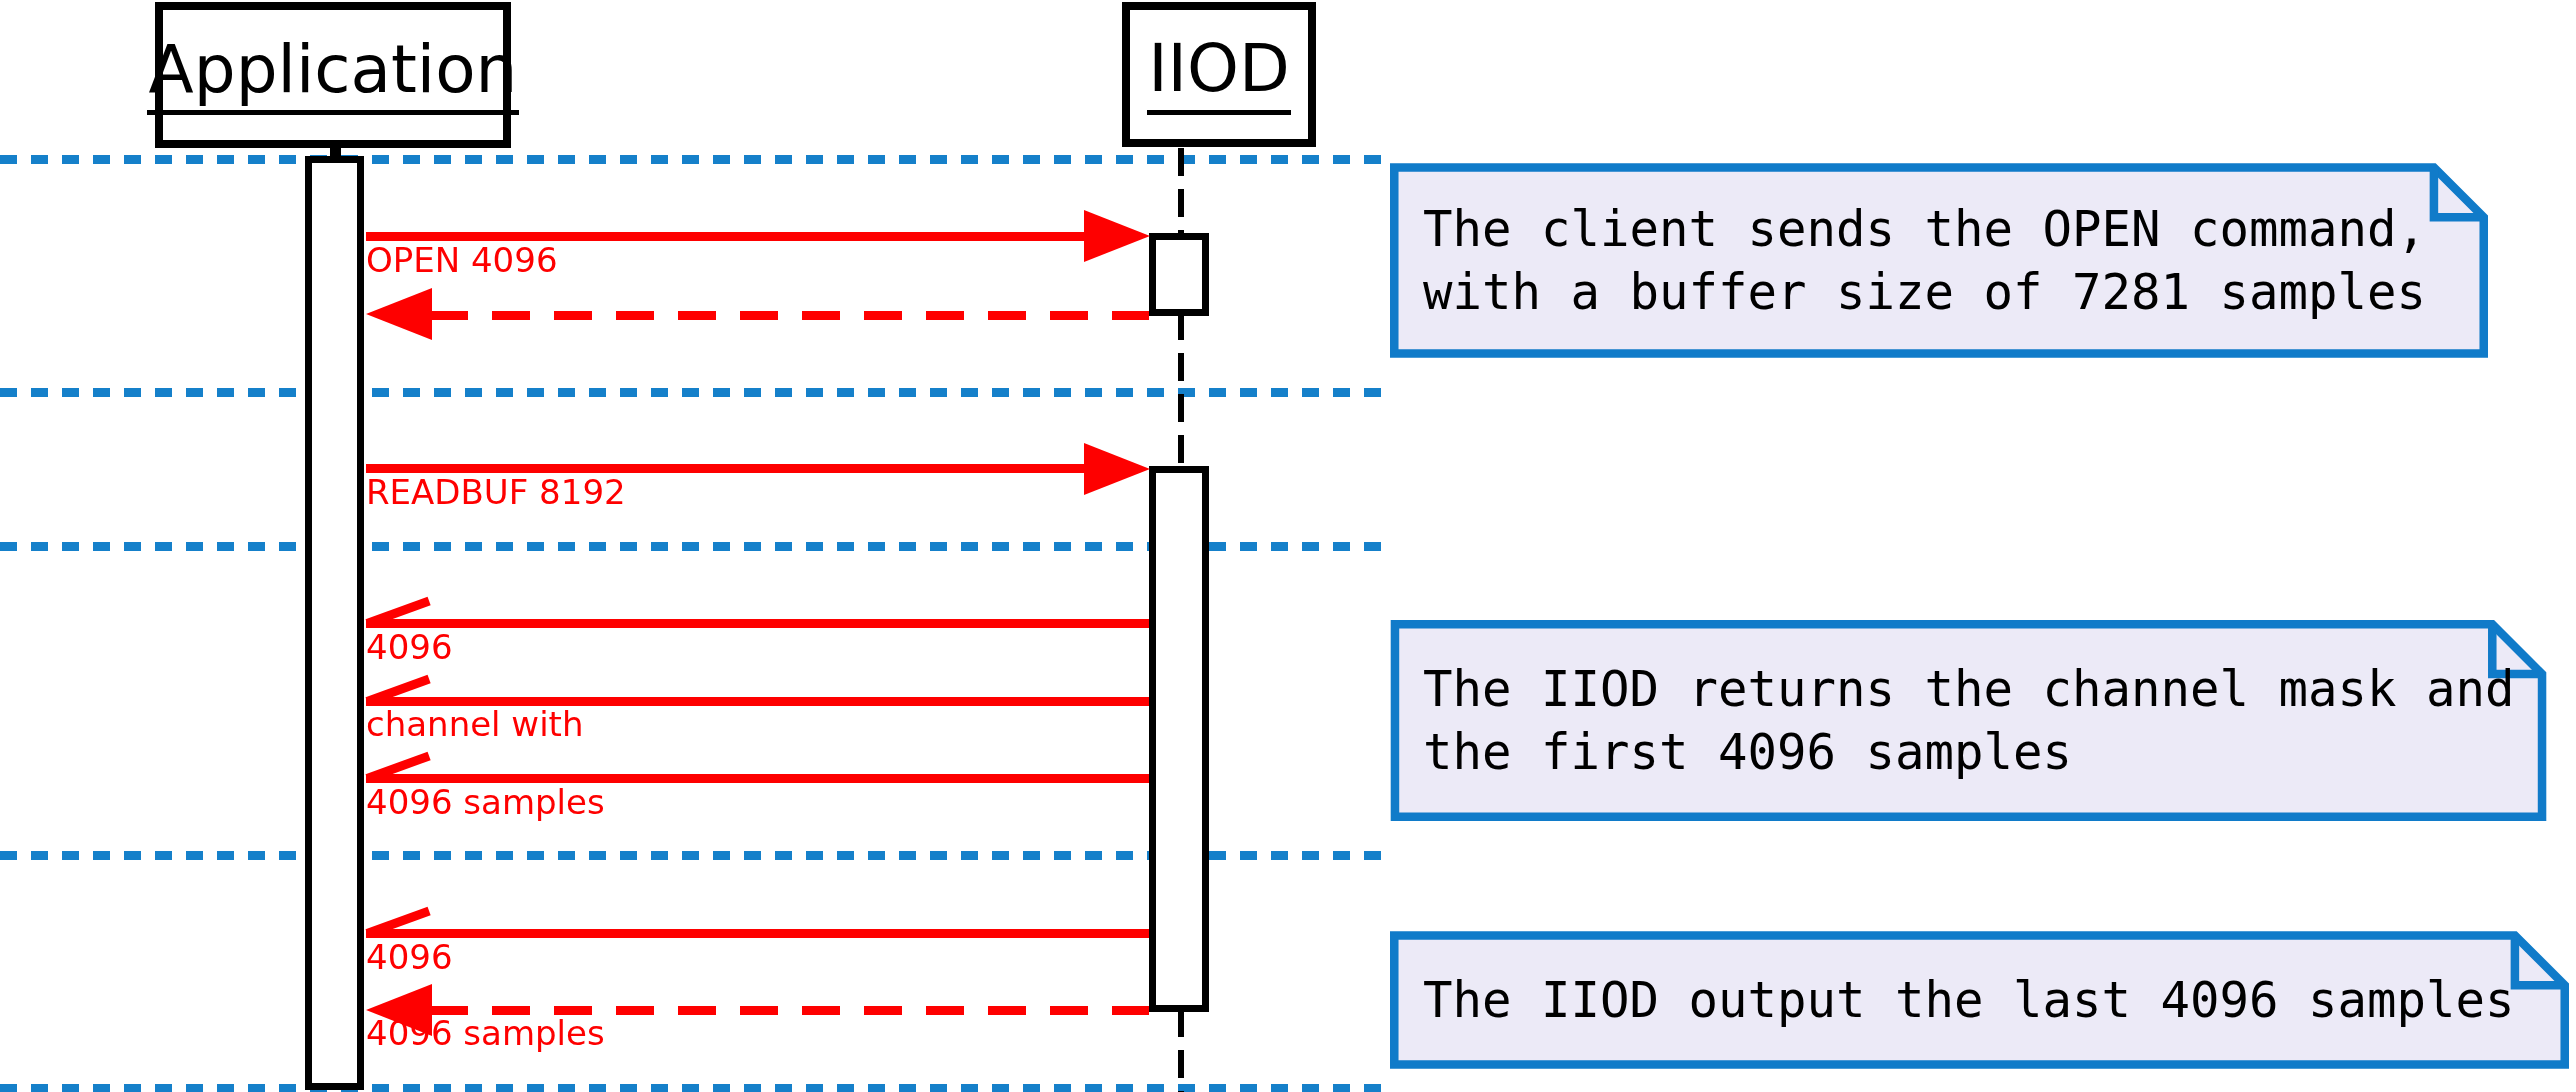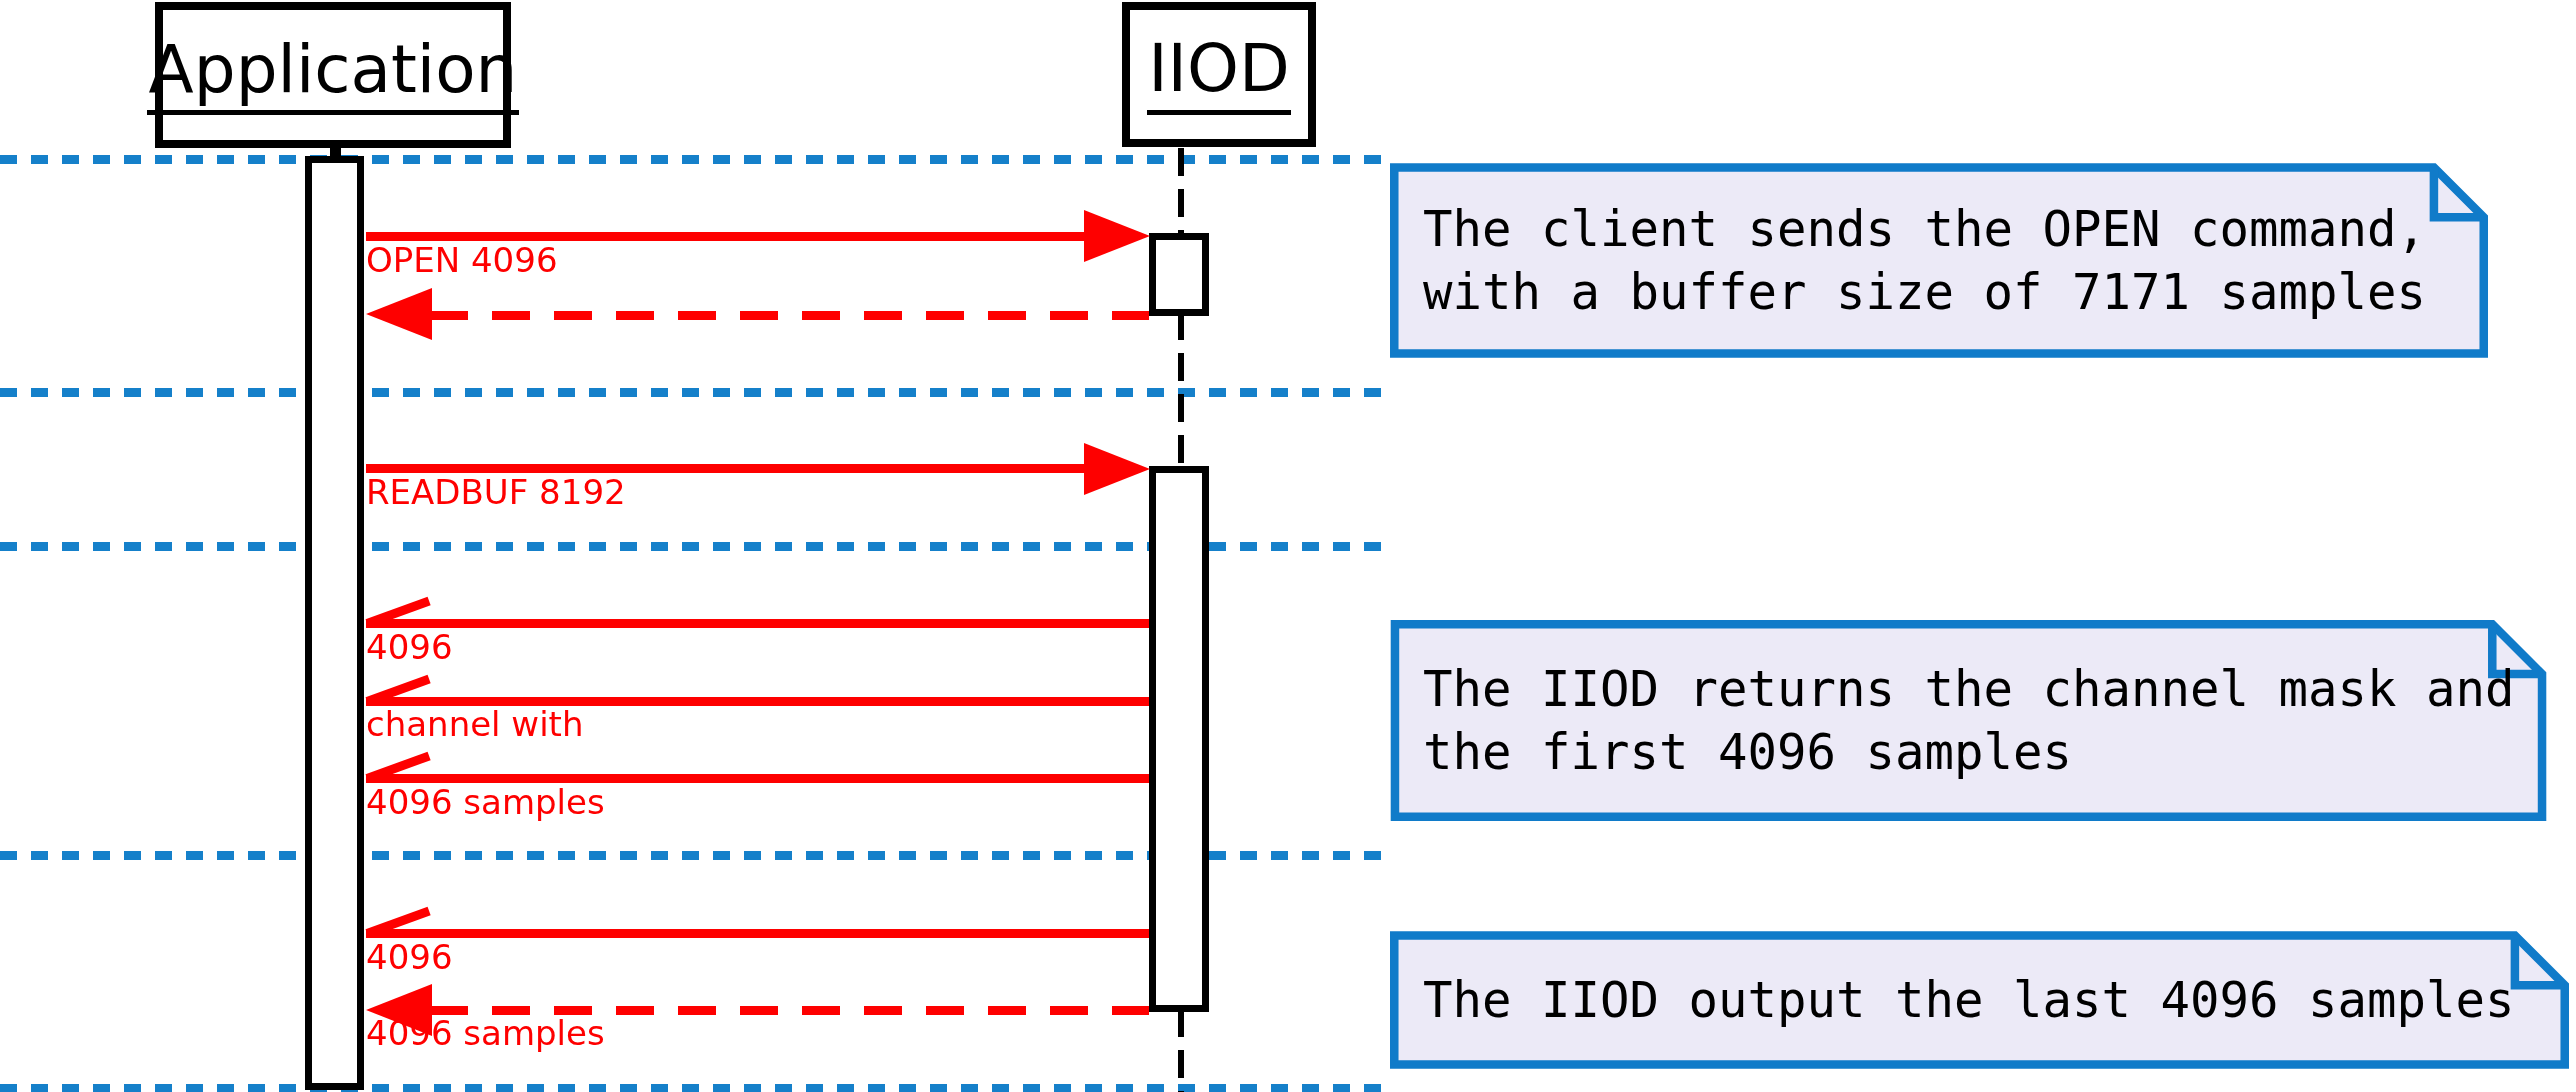--- a/index.html
+++ b/index.html
@@ -120,21 +120,21 @@
   <div class="mline-dash a8-line"></div>
   <div class="mlabel l8">4096 samples</div>
 
   <div class="note n1">
     <svg width="1098" height="195" viewBox="0 0 1675 297">
       <polygon points="6.5,6.5 1592.5,6.5 1668.5,82.5 1668.5,290.5 6.5,290.5" fill="#eceaf7" stroke="#107bc9" stroke-width="13"></polygon>
       <path d="M1592.5,6.5 L1592.5,82.5 L1668.5,82.5" fill="none" stroke="#107bc9" stroke-width="13"></path>
     </svg>
     <div class="note-text">
       <div>The client sends the OPEN command,</div>
-      <div>with a buffer size of 7171 samples</div>
+      <div>with a buffer size of 7281 samples</div>
     </div>
   </div>
 
 
   <div class="note n3">
     <svg width="1157" height="201" viewBox="0 0 1765 307">
       <polygon points="6.5,6.5 1682.5,6.5 1758.5,82.5 1758.5,300.5 6.5,300.5" fill="#eceaf7" stroke="#107bc9" stroke-width="13"></polygon>
       <path d="M1682.5,6.5 L1682.5,82.5 L1758.5,82.5" fill="none" stroke="#107bc9" stroke-width="13"></path>
     </svg>
     <div class="note-text">

